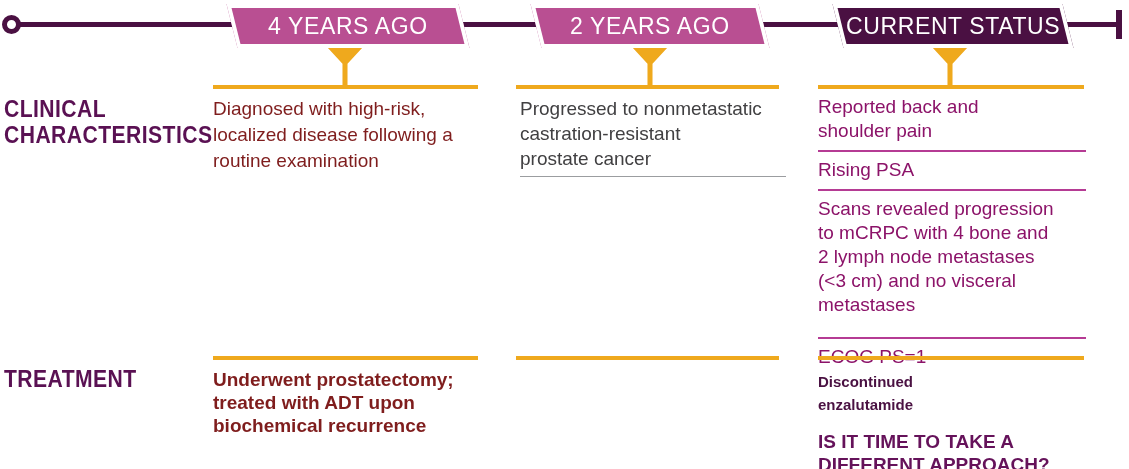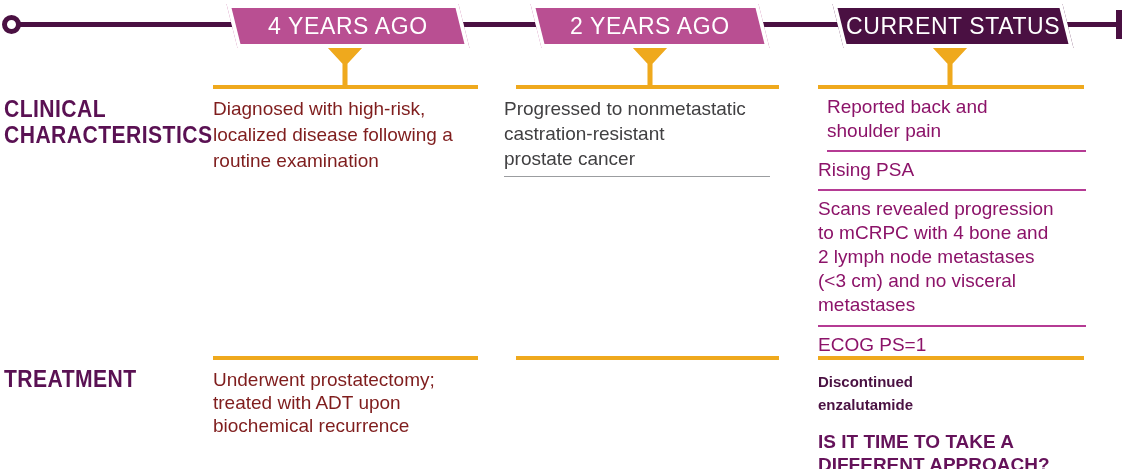--- a/index.html
+++ b/index.html
@@ -38,32 +38,32 @@
   
   .row-label{
     position:absolute;left:4px;color:#5A1153;font-weight:700;font-size:24px;line-height:26px;
     letter-spacing:.5px;white-space:pre-line;transform:scaleX(0.88);transform-origin:left top;
   }
   .lbl-clinical{top:96px;}
   .lbl-treatment{top:366px;}
   
   .txt{position:absolute;white-space:pre-line;}
   .gray{color:#7f1d1d;font-size:19px;line-height:26px;}
-  .bold{font-weight:400;}
-  .col2-block{position:absolute;left:504px;top:96px;width:266px;}
+  .bold{font-weight:700;}
+  .col2-block{position:absolute;left:520px;top:96px;width:266px;}
   .col2-block .seg{white-space:pre-line;color:#414042;font-size:19px;line-height:25px;}
   .divider-gray{border:none;border-top:1px solid #9B9DA0;margin:5px 0 6px 0;}
   .mag-list{position:absolute;left:818px;top:95px;width:268px;}
   .mag-item{
     color:#8C1369;font-size:19px;line-height:24px;white-space:pre-line;
     padding:6px 0 7px 0;border-bottom:2px solid #B53B94;
   }
-  .mag-item:first-child{padding-top:0;margin-left:9px;}
+  .mag-item:first-child{padding-top:0;}
   .mag-item:last-child{border-bottom:none;}
-  .mag-item.tight{padding-bottom:8px;}
+  .mag-item.tight{padding-bottom:20px;}
   .treat3{position:absolute;left:818px;top:370px;width:280px;}
   .treat-dark{color:#4A1142;font-weight:700;font-size:15px;line-height:23px;white-space:pre-line;}
   .treat-question{color:#65125A;font-weight:700;font-size:19px;line-height:23px;white-space:pre-line;margin-top:14px;}
 </style>
 </head>
 <body>
 
 <div class="stage">
 
   <div class="tl-line"></div>

